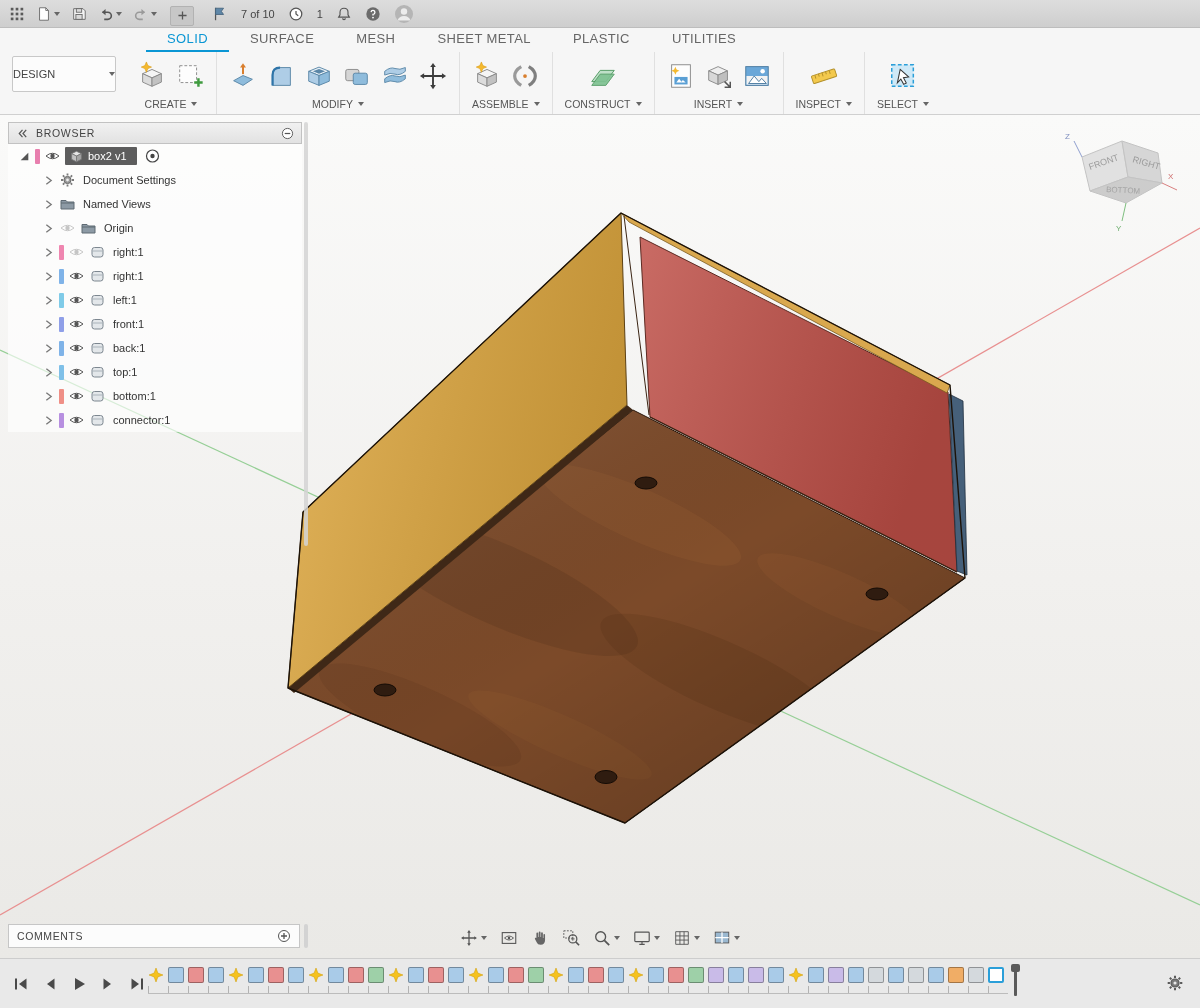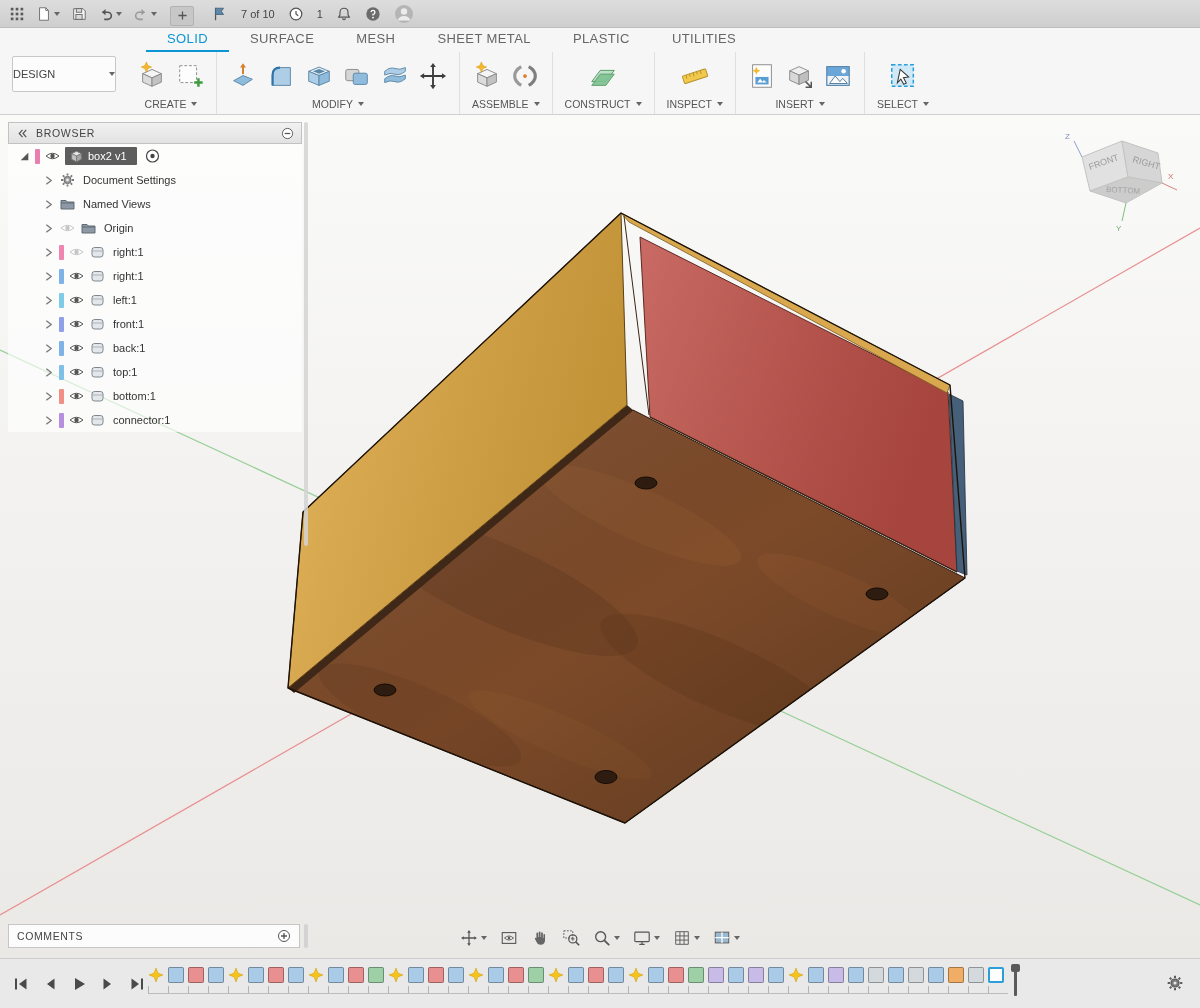--- a/index.html
+++ b/index.html
@@ -316,63 +316,63 @@
                 </svg>
               </div>
             </div>
             <div class="glabel">
               <span>CONSTRUCT</span>
               <span class="caret-s"></span>
             </div>
           </div>
           <div class="group">
             <div class="gicons">
+              <div class="gicon" data-icon="insert-svg">
+                <svg viewBox="0 0 32 32">
+                  <rect x="6" y="4" width="20" height="24" fill="#fdfdfd" stroke="#8a8a8a"></rect>
+                  <path d="M10 6l1.3 3 3 1.3-3 1.3-1.3 3-1.3-3-3-1.3 3-1.3z" fill="#f5b92e"></path>
+                  <rect x="9" y="17" width="14" height="8" fill="#5a9fd4"></rect>
+                  <path d="M11 23l3-4 2.5 3 1.5-1.8 3 2.8z" fill="#fff"></path>
+                </svg>
+              </div>
+              <div class="gicon" data-icon="insert-mesh">
+                <svg viewBox="0 0 32 32">
+                  <polygon points="15,6 25,10.5 15,15 5,10.5" fill="#efefef" stroke="#8a8a8a"></polygon>
+                  <polygon points="5,10.5 15,15 15,25 5,20.5" fill="#d8d8d8" stroke="#8a8a8a"></polygon>
+                  <polygon points="25,10.5 15,15 15,25 25,20.5" fill="#bfbfbf" stroke="#8a8a8a"></polygon>
+                  <path d="M22 22l6 6M28 22v6h-6" stroke="#555" stroke-width="1.6" fill="none"></path>
+                </svg>
+              </div>
+              <div class="gicon" data-icon="insert-canvas">
+                <svg viewBox="0 0 32 32">
+                  <rect x="4" y="6" width="24" height="20" fill="#6aa7d8" stroke="#4a7aa0"></rect>
+                  <rect x="4.8" y="16" width="22.4" height="9.2" fill="#f2f2f2"></rect>
+                  <path d="M7 24l6-8 5 6 3-3.5 5 5.5z" fill="#fff" stroke="#4a7aa0"></path>
+                  <circle cx="22" cy="11" r="2.4" fill="#fff"></circle>
+                </svg>
+              </div>
+            </div>
+            <div class="glabel">
+              <span>INSERT</span>
+              <span class="caret-s"></span>
+            </div>
+          </div>
+          <div class="group">
+            <div class="gicons">
               <div class="gicon" data-icon="measure">
                 <svg viewBox="0 0 32 32">
                   <g transform="rotate(-18 16 16)">
                     <rect x="3" y="12" width="26" height="8.5" rx="1" fill="#f3c94d" stroke="#b3902a"></rect>
                     <path d="M7 12v4M11 12v3M15 12v4M19 12v3M23 12v4" stroke="#b3902a"></path>
                   </g>
                 </svg>
               </div>
             </div>
             <div class="glabel">
               <span>INSPECT</span>
-              <span class="caret-s"></span>
-            </div>
-          </div>
-          <div class="group">
-            <div class="gicons">
-              <div class="gicon" data-icon="insert-svg">
-                <svg viewBox="0 0 32 32">
-                  <rect x="6" y="4" width="20" height="24" fill="#fdfdfd" stroke="#8a8a8a"></rect>
-                  <path d="M10 6l1.3 3 3 1.3-3 1.3-1.3 3-1.3-3-3-1.3 3-1.3z" fill="#f5b92e"></path>
-                  <rect x="9" y="17" width="14" height="8" fill="#5a9fd4"></rect>
-                  <path d="M11 23l3-4 2.5 3 1.5-1.8 3 2.8z" fill="#fff"></path>
-                </svg>
-              </div>
-              <div class="gicon" data-icon="insert-mesh">
-                <svg viewBox="0 0 32 32">
-                  <polygon points="15,6 25,10.5 15,15 5,10.5" fill="#efefef" stroke="#8a8a8a"></polygon>
-                  <polygon points="5,10.5 15,15 15,25 5,20.5" fill="#d8d8d8" stroke="#8a8a8a"></polygon>
-                  <polygon points="25,10.5 15,15 15,25 25,20.5" fill="#bfbfbf" stroke="#8a8a8a"></polygon>
-                  <path d="M22 22l6 6M28 22v6h-6" stroke="#555" stroke-width="1.6" fill="none"></path>
-                </svg>
-              </div>
-              <div class="gicon" data-icon="insert-canvas">
-                <svg viewBox="0 0 32 32">
-                  <rect x="4" y="6" width="24" height="20" fill="#6aa7d8" stroke="#4a7aa0"></rect>
-                  <rect x="4.8" y="16" width="22.4" height="9.2" fill="#f2f2f2"></rect>
-                  <path d="M7 24l6-8 5 6 3-3.5 5 5.5z" fill="#fff" stroke="#4a7aa0"></path>
-                  <circle cx="22" cy="11" r="2.4" fill="#fff"></circle>
-                </svg>
-              </div>
-            </div>
-            <div class="glabel">
-              <span>INSERT</span>
               <span class="caret-s"></span>
             </div>
           </div>
           <div class="group">
             <div class="gicons">
               <div class="gicon" data-icon="select">
                 <svg viewBox="0 0 32 32">
                   <rect x="4" y="4" width="23" height="23" fill="#cfe9f7" stroke="#2b9fd9" stroke-width="1.6" stroke-dasharray="4 2.5"></rect>
                   <path d="M13 9l9 8-5.5.8 3 5.6-2.8 1.5-3-5.6-3.7 4z" fill="#fff" stroke="#333" stroke-width="1.1"></path>
                 </svg>

